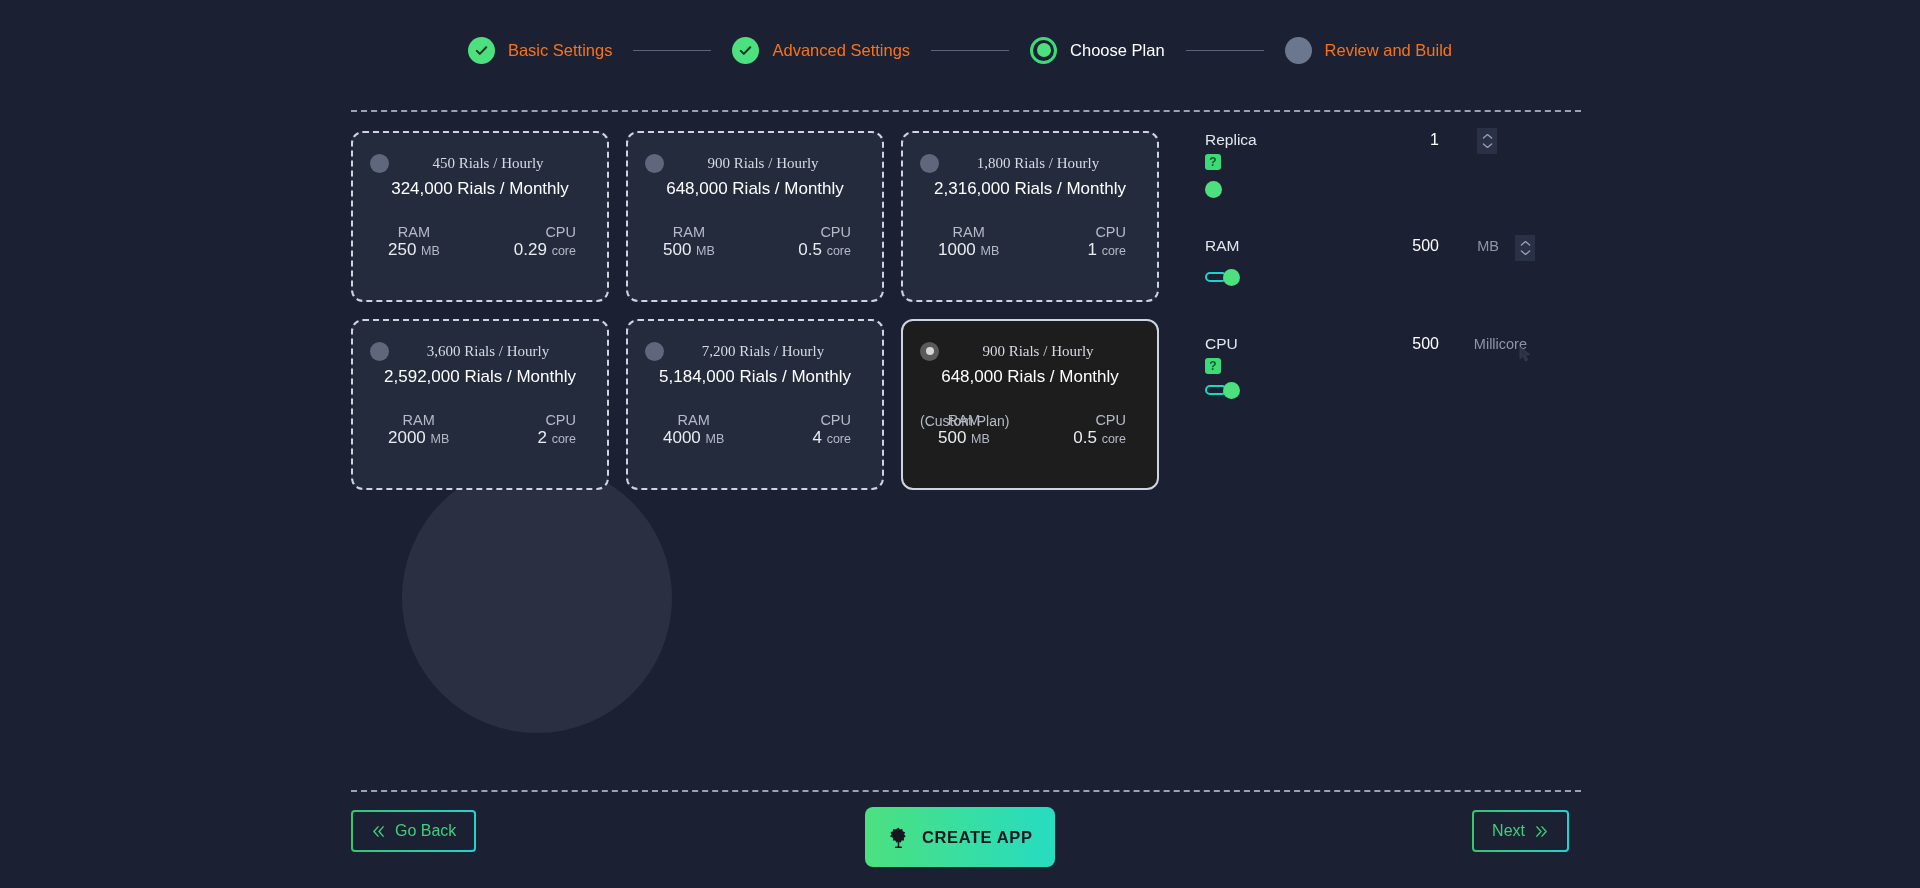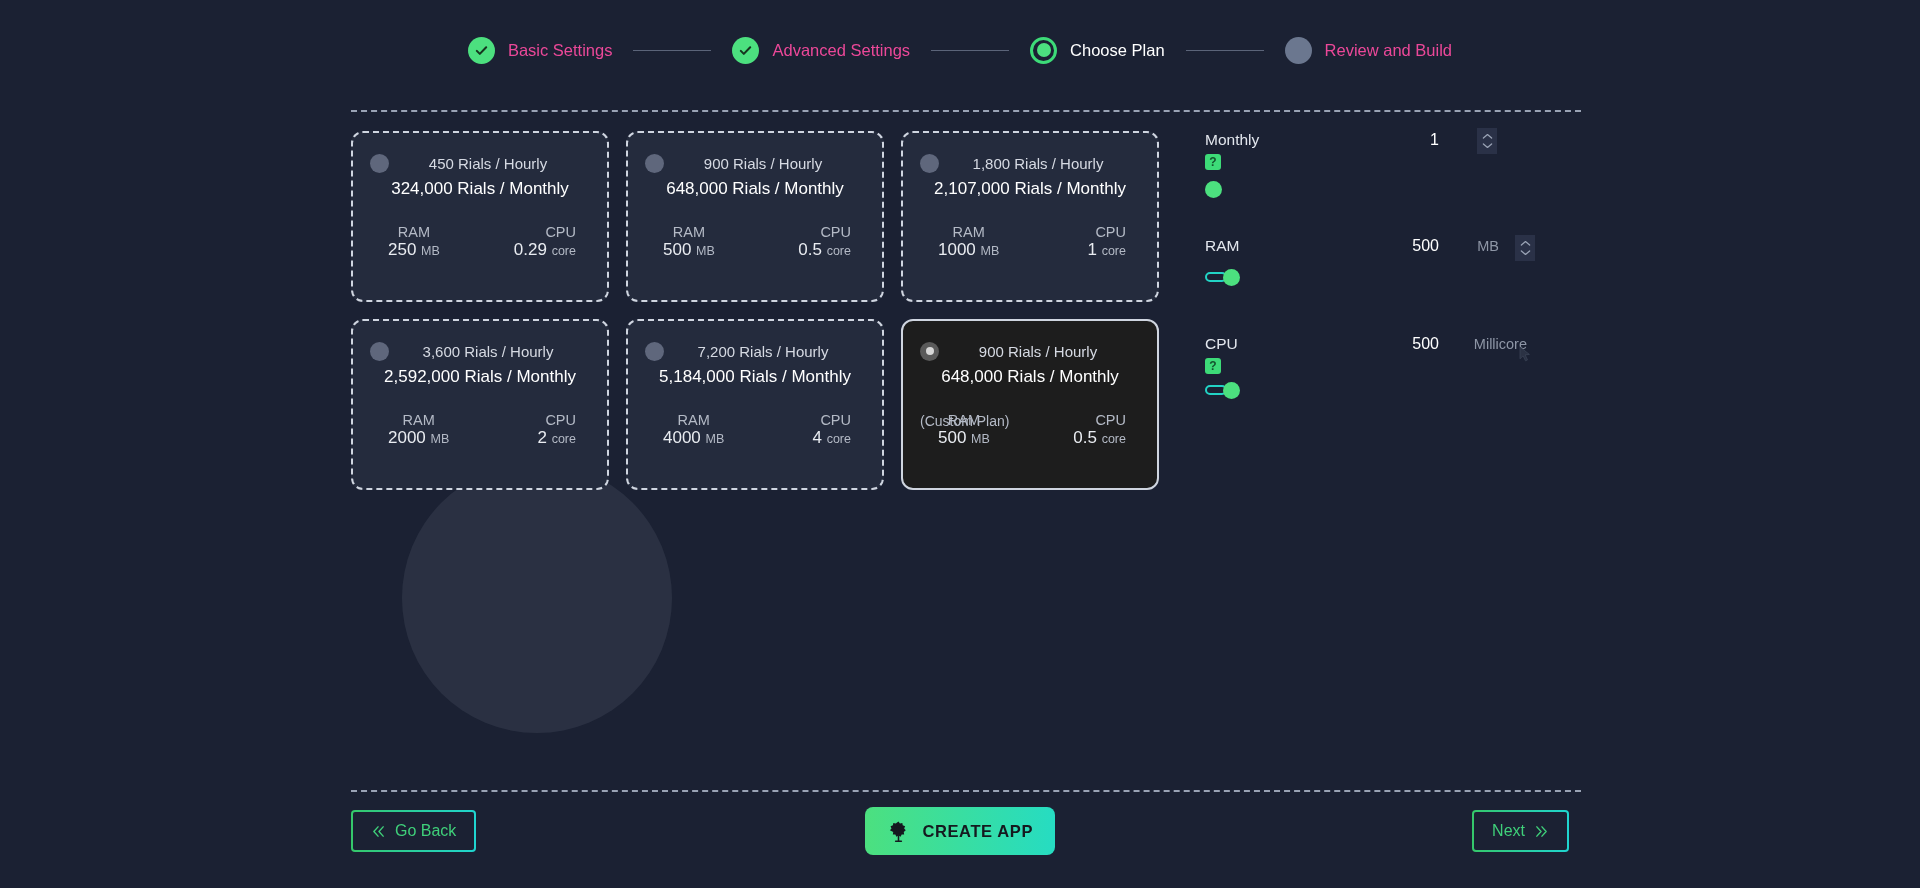--- a/index.html
+++ b/index.html
@@ -42,21 +42,21 @@
     position: relative;
   }
   .step-dot.current::after {
     content: "";
     position: absolute; left: 50%; top: 50%;
     transform: translate(-50%, -50%);
     width: 14px; height: 14px; border-radius: 50%;
     background: #4ce07f;
   }
   .step-dot.todo { background: #6b778f; }
-  .step-label { font-size: 16.5px; color: #ec4899; white-space: nowrap; }
+  .step-label { font-size: 16.5px; color: #f97316; white-space: nowrap; }
   .step-label.active { color: #ffffff; }
   .step-line {
     width: 78px; height: 1px; background: #5b6479;
     margin: 0 21px;
   }
 
   
   .dash-sep {
     position: absolute; left: 351px; width: 1230px; height: 0;
     border-top: 2px dashed #9aa3b5;
@@ -97,20 +97,21 @@
     display: flex; align-items: center; justify-content: center;
   }
   .plan-card.selected .plan-radio::after {
     content: ""; width: 8px; height: 8px; border-radius: 50%;
     background: #d8d8d8;
   }
   .plan-hourly {
     position: absolute; left: 16px; right: 0; text-align: center;
     font-size: 15px; color: #d6dae3;
     pointer-events: none;
+    font-family: Liberation Serif, serif;
   }
   .plan-monthly {
     margin-top: 4px; text-align: center;
     font-size: 17px; color: #ffffff;
   }
   .plan-specs {
     margin-top: 25px;
     display: flex; align-items: flex-start; justify-content: space-between;
     position: relative;
   }
@@ -190,22 +191,22 @@
     background-image: linear-gradient(#1b2133, #1b2133), linear-gradient(90deg, #35c76a, #1fd5d0);
     background-origin: border-box;
     background-clip: padding-box, border-box;
   }
   .btn-ghost .txt { font-size: 16px; color: #3fd07a; }
   .btn-ghost svg { width: 15px; height: 13px; }
   #go-back { left: 351px; }
   #next-btn { right: 351px; }
   .btn-primary {
     position: absolute; left: 50%; transform: translateX(-50%); top: -3px;
-    height: 48px; min-width: 190px; border-radius: 8px;
-    display: flex; align-items: center; justify-content: space-between; gap: 12px;
+    height: 60px; min-width: 190px; border-radius: 8px;
+    display: flex; align-items: center; justify-content: flex-start; gap: 12px;
     background: linear-gradient(90deg, #4ce07f 0%, #26dcc2 100%);
     cursor: pointer; padding: 0 22px;
   }
   .btn-primary .txt {
     font-size: 16.5px; font-weight: bold; color: #15191f; letter-spacing: 0.6px;
   }
   .btn-primary svg { width: 23px; height: 23px; }
 
   
   .cursor {
@@ -294,21 +295,21 @@
           <span class="spec-value"><span>0.5</span> <span class="unit">core</span></span>
         </div>
       </div>
     </div>
 
     <div class="plan-card">
       <div class="plan-top">
         <span class="plan-radio"></span>
         <span class="plan-hourly">1,800 Rials / Hourly</span>
       </div>
-      <div class="plan-monthly">2,107,000 Rials / Monthly</div>
+      <div class="plan-monthly">2,316,000 Rials / Monthly</div>
       <div class="plan-specs">
         <div class="spec spec-pad-l">
           <span class="spec-label">RAM</span>
           <span class="spec-value"><span>1000</span> <span class="unit">MB</span></span>
         </div>
         <div class="spec right spec-pad-r">
           <span class="spec-label">CPU</span>
           <span class="spec-value"><span>1</span> <span class="unit">core</span></span>
         </div>
       </div>
@@ -367,21 +368,21 @@
           <span class="spec-value"><span>0.5</span> <span class="unit">core</span></span>
         </div>
       </div>
     </div>
 
   </div>
 
   <div class="controls">
 
     <div class="ctrl-row">
-      <div class="ctrl-name">Monthly</div>
+      <div class="ctrl-name">Replica</div>
       <span class="help-badge">?</span>
       <div class="slider-wrap">
         <span class="thumb-only"></span>
       </div>
       <div class="ctrl-value">1</div>
       <div class="spinner">
         <svg viewBox="0 0 12 7">
             <path d="M1.5 5.2L6 1.4l4.5 3.8" fill="none" stroke="#9aa3b5" stroke-width="1.4" stroke-linecap="round" stroke-linejoin="round"></path>
           </svg>
         <svg viewBox="0 0 12 7">

